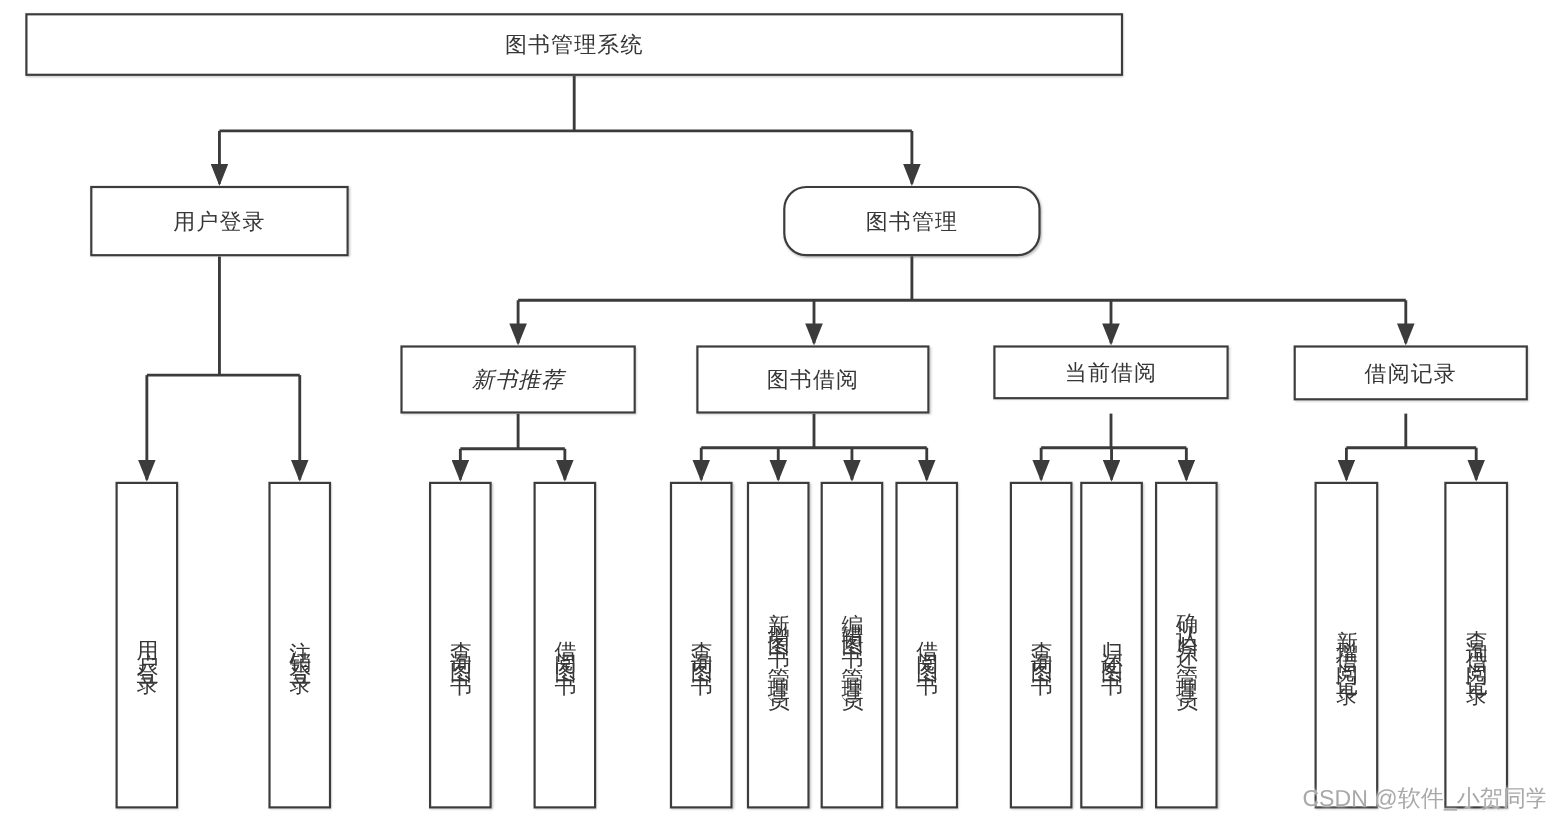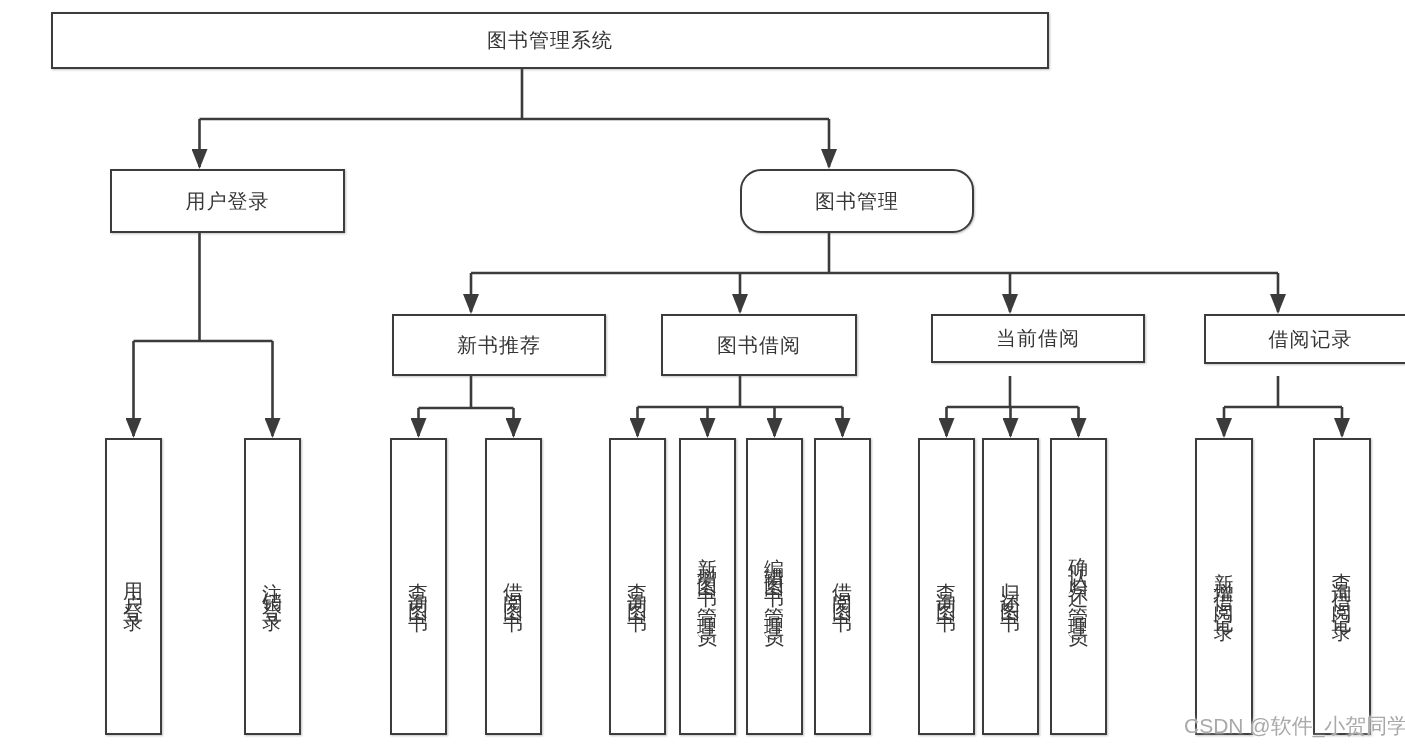--- a/index.html
+++ b/index.html
@@ -35,21 +35,20 @@
     display: flex;
     align-items: center;
     justify-content: center;
     z-index: 2;
     box-shadow: 1px 1px 2px rgba(80,80,80,0.35);
   }
   .hbox {
     font-size: 20px;
     letter-spacing: 1px;
     white-space: nowrap;
-    margin-left: 28px;
   }
   .vbox {
     top: 438px;
     width: 57px;
     height: 297px;
   }
   .vtext {
     writing-mode: vertical-rl;
     text-orientation: mixed;
     font-size: 20px;
@@ -124,24 +123,24 @@
     <span>图书管理系统</span>
   </div>
 
   <div class="node hbox" style="left:82px; top:169px; width:235px; height:64px;">
     <span>用户登录</span>
   </div>
   <div class="node hbox" style="left:712px; top:169px; width:234px; height:64px;border-radius:21px;">
     <span>图书管理</span>
   </div>
 
-  <div class="node hbox" style="left:364px; top:314px; width:214px; height:62px;">
+  <div class="node hbox" style="left:364px; top:314px; width:214px; height:62px;font-style:italic;">
     <span>新书推荐</span>
   </div>
-  <div class="node hbox" style="left:633px; top:314px; width:196px; height:62px;">
+  <div class="node hbox" style="left:633px; top:314px; width:212px; height:62px;">
     <span>图书借阅</span>
   </div>
   <div class="node hbox" style="left:903px; top:314px; width:214px; height:49px;">
     <span>当前借阅</span>
   </div>
   <div class="node hbox" style="left:1176px; top:314px; width:213px; height:50px;">
     <span>借阅记录</span>
   </div>
 
   <div class="node vbox" style="left:105px;">

